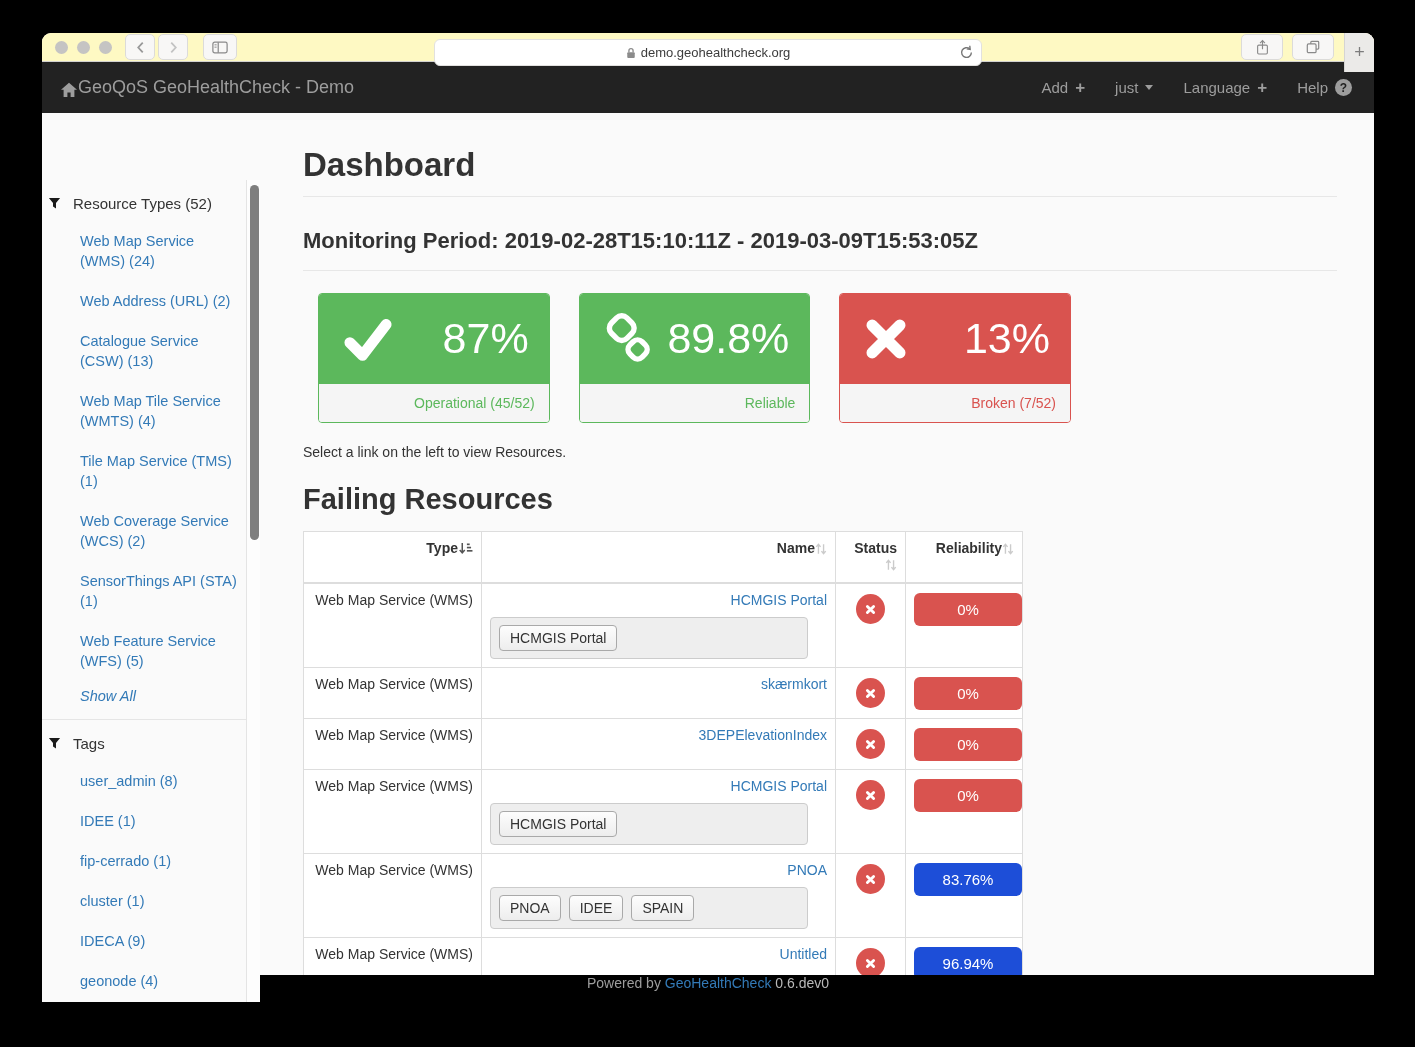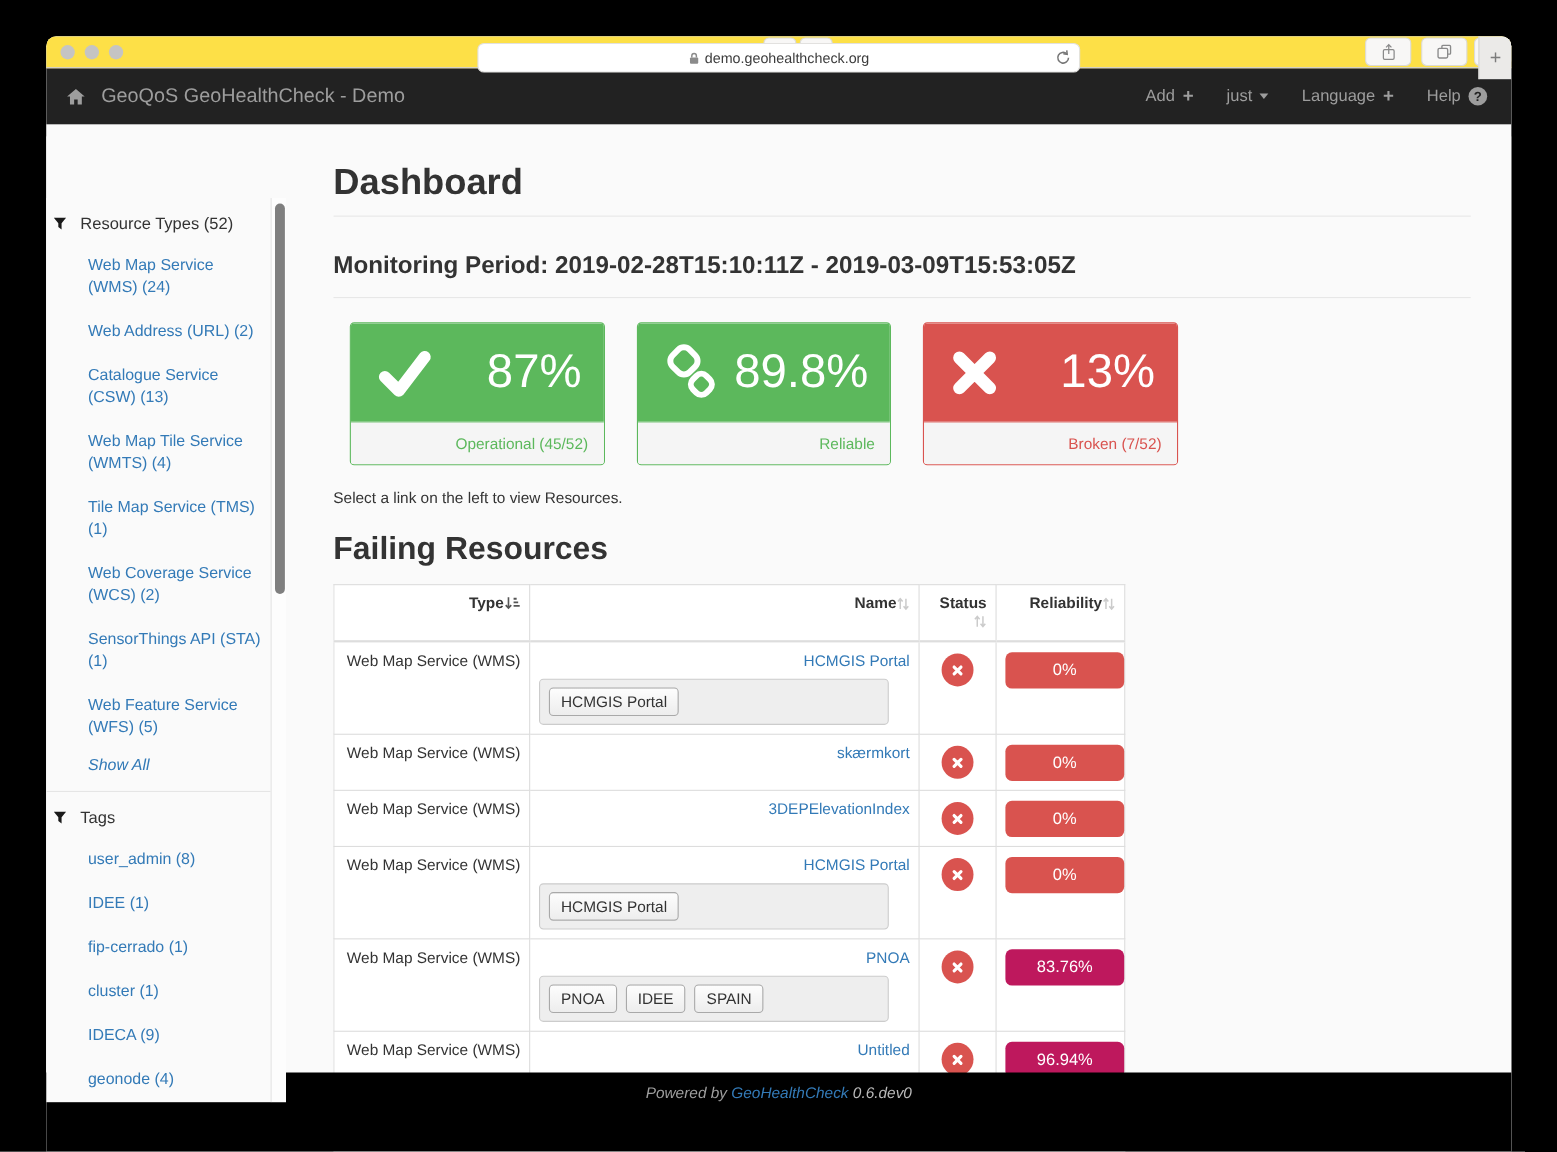--- a/index.html
+++ b/index.html
@@ -8,22 +8,22 @@
     background:#000;
     font-family:"Liberation Sans", sans-serif;
     position:relative; overflow:hidden;
   }
   .window {
     position:absolute; left:42px; top:33px; width:1332px; height:1014px;
     border-radius:9px 9px 0 0; overflow:hidden; background:#fafafa;
   }
   
   .chrome {
-    height:29px; background:#fde047; border-bottom:1px solid #d2d1cf;
-    display:flex; align-items:center; position:relative;justify-content:space-between;
+    height:29px; background:#fef9c3; border-bottom:1px solid #d2d1cf;
+    display:flex; align-items:center; position:relative;
   }
   .traffic { display:flex; gap:9px; margin-left:13px; }
   .traffic span { width:13px; height:13px; border-radius:50%; background:#c5c4c3; display:block; }
   .chrome-btn {
     height:26px; border:1px solid #dcdbd9; background:#f8f7f6; border-radius:5px;
     display:flex; align-items:center; justify-content:center;
   }
   .nav-group { display:flex; gap:3px; margin-left:13px; }
   .nav-group .chrome-btn { width:30px; }
   .toggle-wrap { margin-left:15px; }
@@ -41,34 +41,34 @@
   .newtab {
     position:absolute; right:0; top:0; width:30px; height:39px;
     background:#ebeae8; border-left:1px solid #d6d5d3;
     display:flex; align-items:center; justify-content:center;
     font-size:18px; color:#7c7c7c;
   }
   
   .navbar {
     height:51px; background:#222; display:flex; align-items:center; padding:0 22px 0 18px;
   }
-  .brand { display:flex; align-items:center; gap:14px; color:#9d9d9d; font-size:18px; text-decoration:none; cursor:pointer; }
+  .brand { display:flex; align-items:flex-end; gap:0; color:#9d9d9d; font-size:18px; text-decoration:none; cursor:pointer; }
   .nav-menu { margin-left:auto; display:flex; align-items:center; gap:30px; }
   .nav-item { display:flex; align-items:center; gap:7px; color:#9d9d9d; font-size:15px; cursor:pointer; }
   .plus-glyph { font-weight:bold; font-size:17px; line-height:1; }
   .caret { width:0; height:0; border-left:4px solid transparent; border-right:4px solid transparent; border-top:5px solid #9d9d9d; }
   .help-circle {
     width:17px; height:17px; border-radius:50%; background:#9d9d9d; color:#222;
     font-size:12px; font-weight:bold; display:flex; align-items:center; justify-content:center;
   }
   
   .content { position:absolute; left:0; top:91px; width:1332px; height:851px; background:#fafafa; }
   .pfooter {
     position:absolute; left:0; top:942px; width:1332px; height:72px; background:#000;
-    text-align:center; padding-top:10px; font-size:14px; color:#9d9d9d;font-style:italic;
+    text-align:center; font-size:14px; color:#9d9d9d;
   }
   .pfooter a { color:#337ab7; text-decoration:none; cursor:pointer; }
   .pfooter .ver { color:#b9b9b9; }
   
   .sidebar {
     position:absolute; left:0; top:147px; width:218px; height:822px;
     background:#fafafa; z-index:5; overflow:hidden;
   }
   .sb-scroll {
     position:absolute; right:0; top:0; width:14px; height:100%;
@@ -126,21 +126,21 @@
   td.c-status, td.c-rel { text-align:center; }
   .status-circle {
     width:29px; height:30px; border-radius:50%; background:#d9534f;
     display:inline-flex; align-items:center; justify-content:center; cursor:pointer; margin-top:2px;
   }
   .badge {
     display:inline-block; width:108px; padding:8px 0; border-radius:6px;
     color:#fff; font-size:15px; text-align:center; cursor:pointer; margin-top:1px;
   }
   .badge-red { background:#d9534f; }
-  .badge-green { background:#be185d; }
+  .badge-green { background:#1d4ed8; }
 </style>
 </head>
 <body>
 
 <div class="window">
 
   <div class="chrome">
     <div class="traffic">
       <span></span>
       <span></span>

